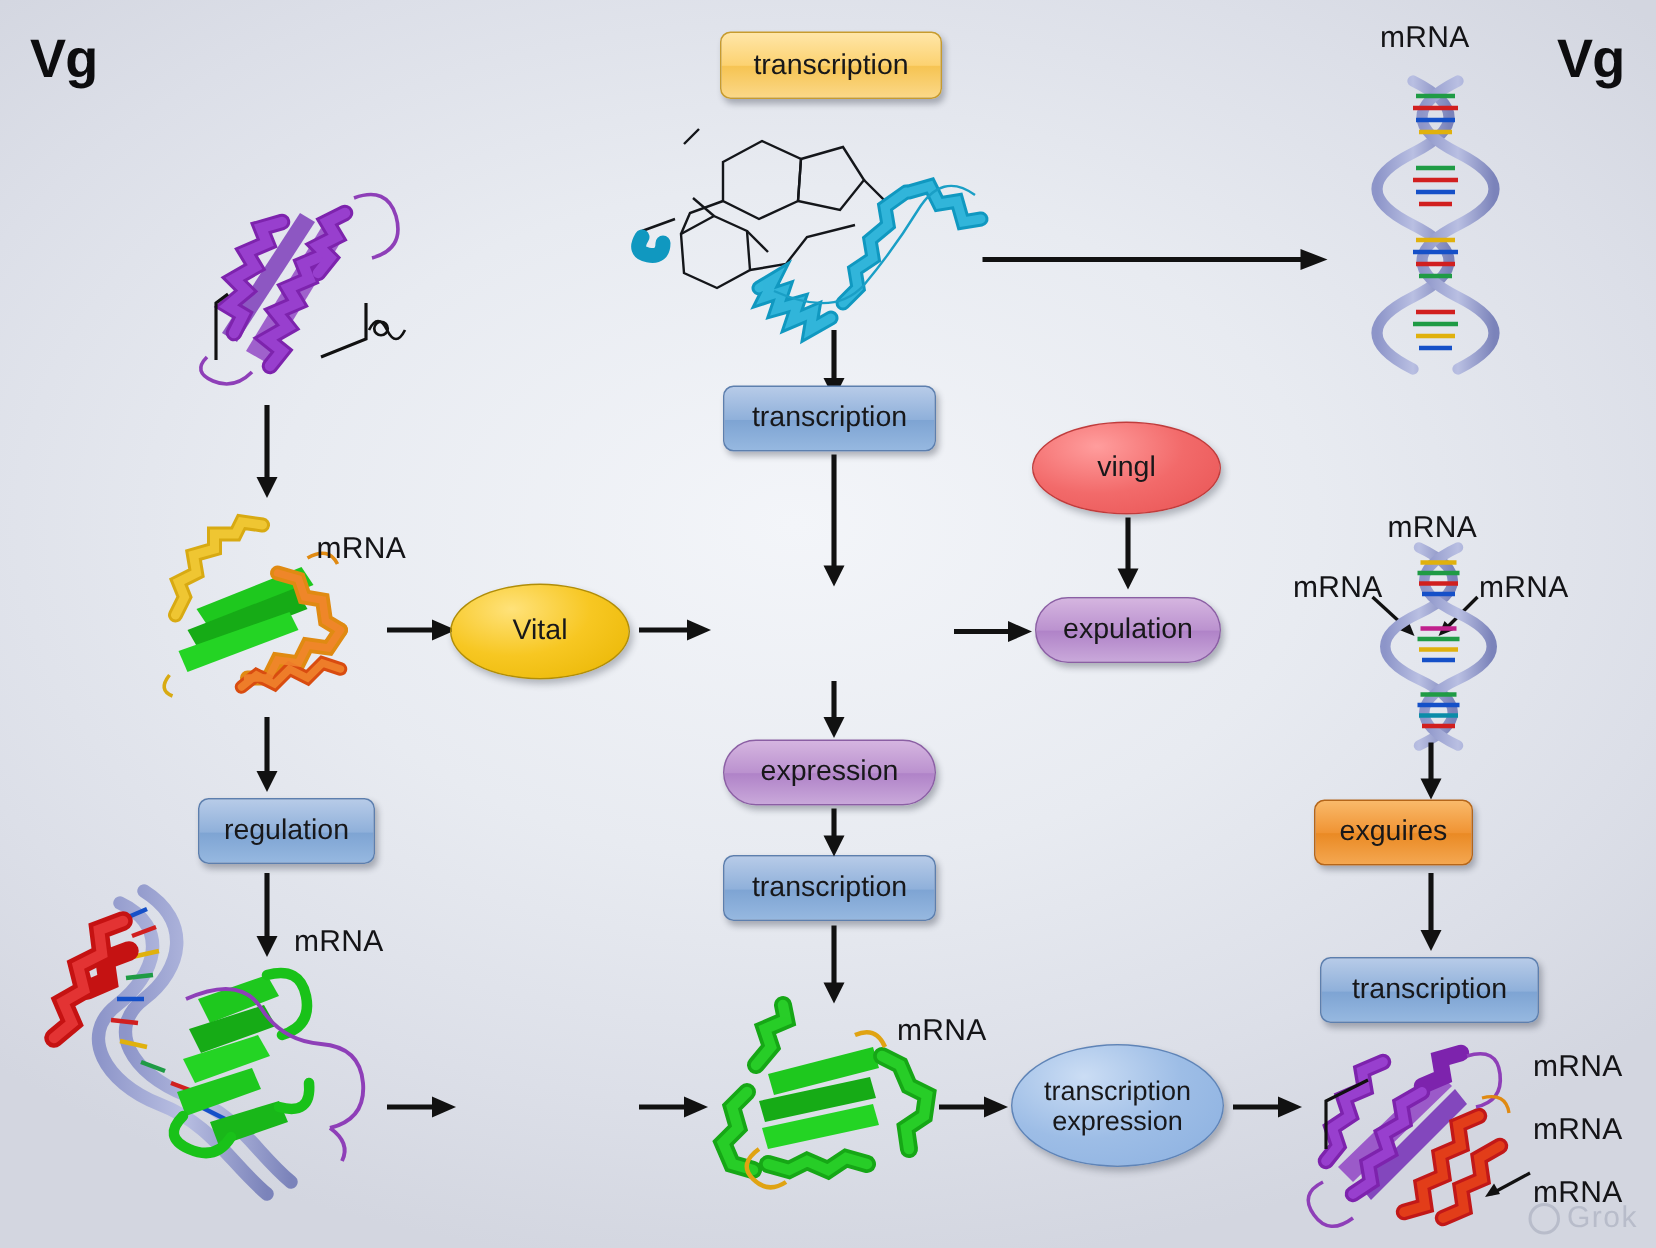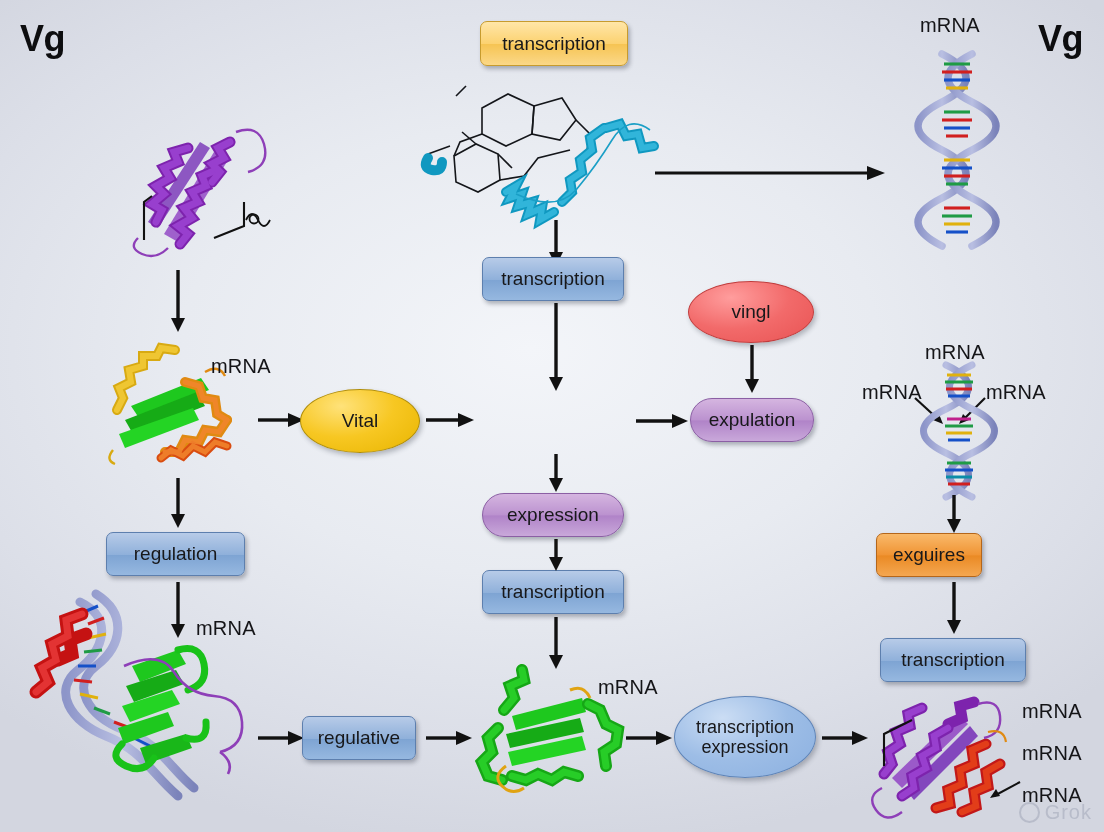--- a/index.html
+++ b/index.html
@@ -323,21 +323,21 @@
 
   <div class="arrow" style="left:944px;top:582px;">
     <svg width="20" height="52">
         <line x1="10" y1="0" x2="10" y2="40" stroke="#111" stroke-width="3.4"></line>
         <polygon points="3,38 17,38 10,52" fill="#111"></polygon>
       </svg>
   </div>
 
   <div class="node box b-blue" style="left:880px;top:638px;width:146px;height:44px;">transcription</div>
 
-  <div class="node box b-blue" style="left:106px;top:532px;width:139px;height:44px;">regulation</div>
+  <div class="node box b-blue" style="left:132px;top:532px;width:118px;height:44px;">regulation</div>
 
   <div class="arrow" style="left:168px;top:478px;">
     <svg width="20" height="50">
         <line x1="10" y1="0" x2="10" y2="38" stroke="#111" stroke-width="3.4"></line>
         <polygon points="3,36 17,36 10,50" fill="#111"></polygon>
       </svg>
   </div>
 
   <div class="arrow" style="left:168px;top:582px;">
     <svg width="20" height="56">
@@ -396,21 +396,20 @@
     </svg>
   </div>
 
   <div class="arrow" style="left:258px;top:728px;">
     <svg width="48" height="20">
         <line x1="0" y1="10" x2="32" y2="10" stroke="#111" stroke-width="3.4"></line>
         <polygon points="30,3 30,17 46,10" fill="#111"></polygon>
       </svg>
   </div>
 
-  <div class="node box b-blue" style="left:302px;top:716px;width:114px;height:44px;">regulative</div>
 
   <div class="arrow" style="left:426px;top:728px;">
     <svg width="48" height="20">
         <line x1="0" y1="10" x2="32" y2="10" stroke="#111" stroke-width="3.4"></line>
         <polygon points="30,3 30,17 46,10" fill="#111"></polygon>
       </svg>
   </div>
 
   <div class="node box b-purple" style="left:482px;top:493px;width:142px;height:44px;">expression</div>
 

